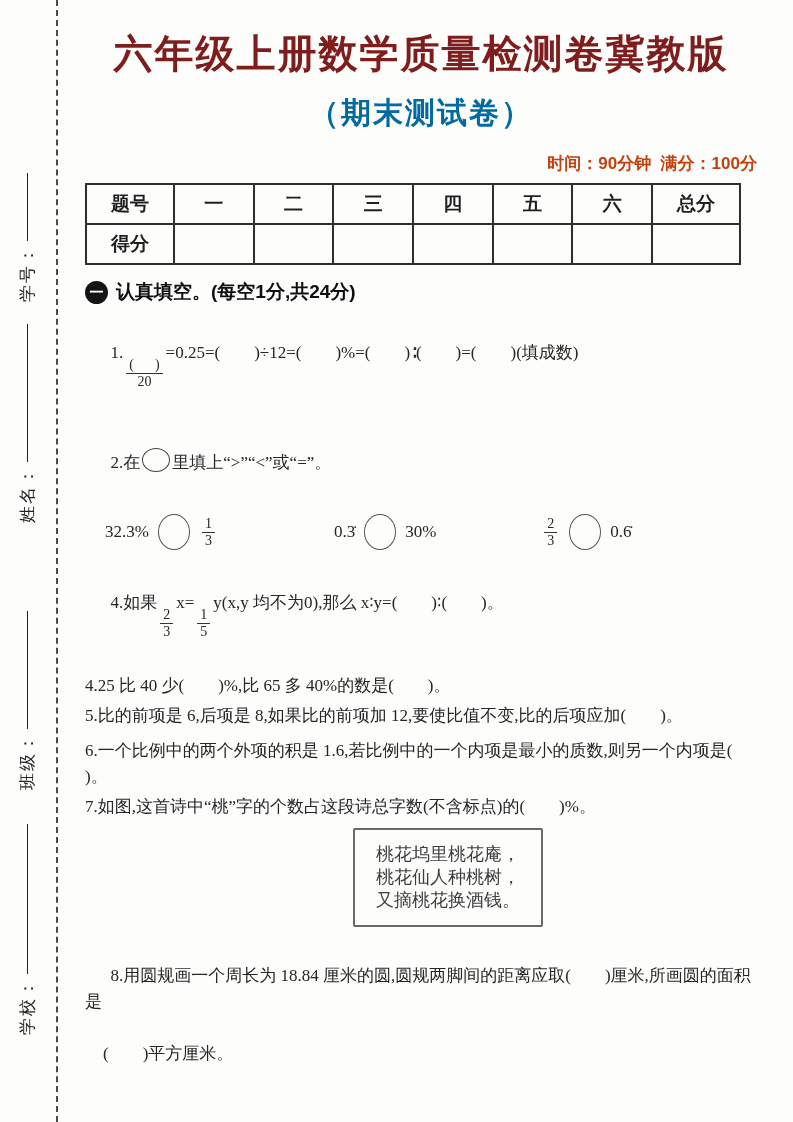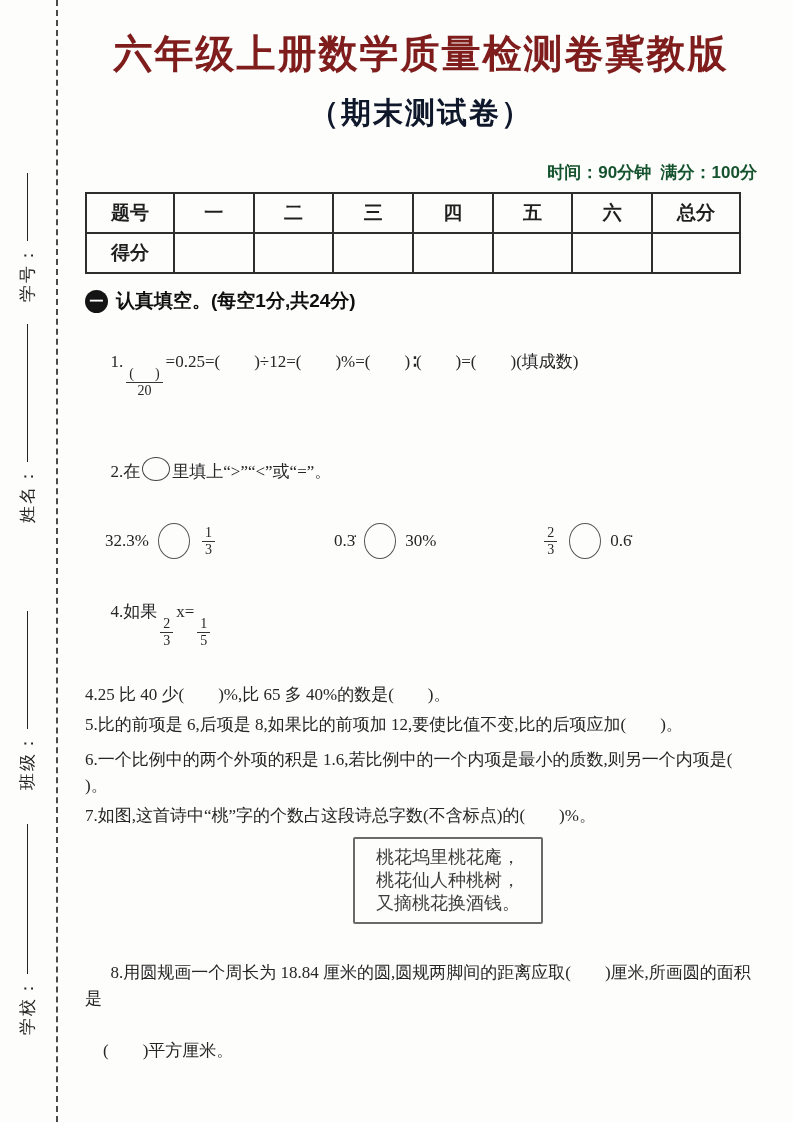--- a/index.html
+++ b/index.html
@@ -9,23 +9,23 @@
   .seal-dash{position:absolute;left:56px;top:0;height:100%;border-left:2px dashed #4a4a4a;}
   .side-field{position:absolute;left:14px;transform:rotate(-90deg);transform-origin:0 0;
               display:flex;align-items:center;height:26px;white-space:nowrap;}
   .side-label{font:17px "Liberation Serif",serif;color:#222;letter-spacing:2px;}
   .side-rule{display:inline-block;border-bottom:1.8px solid #222;height:1px;margin-left:4px;}
   
   .content{position:absolute;left:85px;top:0;width:672px;}
   .title{margin:30px 0 0;text-align:center;font-family:"Liberation Sans",sans-serif;
          font-weight:900;font-size:39px;line-height:48px;letter-spacing:2px;color:#7f1d1d;}
   .subtitle{margin-top:15px;text-align:center;font-family:"Liberation Sans",sans-serif;
-            font-weight:800;font-size:30px;line-height:40px;letter-spacing:2px;color:#0f172a;}
-  .meta{margin-top:28px;text-align:right;font-family:"Liberation Sans",sans-serif;
-        font-weight:700;font-size:17px;color:#14532d;white-space:pre-wrap;}
+            font-weight:800;font-size:30px;line-height:40px;letter-spacing:2px;color:#0369a1;}
+  .meta{margin-top:19px;text-align:right;font-family:"Liberation Sans",sans-serif;
+        font-weight:700;font-size:17px;color:#c2410c;white-space:pre-wrap;}
   
   table.score{margin-top:8px;width:656px;border-collapse:collapse;table-layout:fixed;}
   table.score td{border:2px solid #2e2e2e;text-align:center;font-weight:700;font-size:19px;
                  color:#1f1f1f;height:38px;padding:0;}
   table.score .c-label{width:86px;}
   table.score .c-total{width:86px;}
   
   .sec-header{margin-top:14px;font-family:"Liberation Sans",sans-serif;font-weight:700;
               font-size:19px;color:#0f0f0f;display:flex;align-items:center;}
   .sec-icon{display:inline-flex;align-items:center;justify-content:center;width:23px;height:23px;
@@ -36,21 +36,21 @@
   .frac{display:inline-flex;flex-direction:column;align-items:center;font-size:14px;
         line-height:16px;vertical-align:-11px;margin:0 3px;}
   .frac .fnum{border-bottom:1.6px solid #333;padding:0 3px;}
   .cmp-row{margin-top:6px;height:48px;display:flex;align-items:center;font-size:17px;
            color:#262626;white-space:pre-wrap;}
   .cmp-circle{display:inline-block;width:30px;height:34px;border:1.7px solid #555;
               border-radius:50%;vertical-align:middle;margin:0 9px;flex:0 0 auto;}
   .mini-circle{display:inline-block;width:26px;height:22px;border:1.5px solid #444;
                border-radius:50%;vertical-align:-4px;margin:0 2px;}
   .poem-box{margin:8px 0 0 268px;width:162px;border:2px solid #6a6a6a;border-radius:2px;
-            padding:7px 12px;text-align:center;color:#3d3d3d;font-size:18px;line-height:23px;}
+            padding:13px 12px;text-align:center;color:#3d3d3d;font-size:18px;line-height:23px;}
   .poem-line{display:block;white-space:nowrap;}
 </style>
 </head>
 <body>
 
 <div class="page">
 
   <div class="seal-dash"></div>
 
   <div class="side-field" style="top:302px;width:152px;">
@@ -120,21 +120,21 @@
       <span class="frac"><span class="fnum">1</span><span>3</span></span>
       <span style="margin-left:116px;">0.3̇</span>
       <span class="cmp-circle"></span>
       <span>30%</span>
       <span class="frac" style="margin-left:108px;"><span class="fnum">2</span><span>3</span></span>
       <span class="cmp-circle"></span>
       <span>0.6̇</span>
     </div>
 
     <div class="q" style="margin-top:8px;">
-      <span>4.如果</span><span class="frac"><span class="fnum">2</span><span>3</span></span><span>x=</span><span class="frac"><span class="fnum">1</span><span>5</span></span>
+      <span>4.如果</span><span class="frac"><span class="fnum">2</span><span>3</span></span><span>x=</span><span class="frac"><span class="fnum">1</span><span>5</span></span><span>y(x,y 均不为0),那么 x∶y=(        )∶(        )。</span>
     </div>
 
     <div class="q" style="margin-top:7px;"><span>4.25 比 40 少(        )%,比 65 多 40%的数是(        )。</span></div>
     <div class="q" style="margin-top:4px;"><span>5.比的前项是 6,后项是 8,如果比的前项加 12,要使比值不变,比的后项应加(        )。</span></div>
     <div class="q" style="margin-top:9px;"><span>6.一个比例中的两个外项的积是 1.6,若比例中的一个内项是最小的质数,则另一个内项是(      )。</span></div>
     <div class="q" style="margin-top:4px;"><span>7.如图,这首诗中“桃”字的个数占这段诗总字数(不含标点)的(        )%。</span></div>
 
     <div class="poem-box">
       <span class="poem-line">桃花坞里桃花庵，</span>
       <span class="poem-line">桃花仙人种桃树，</span>

